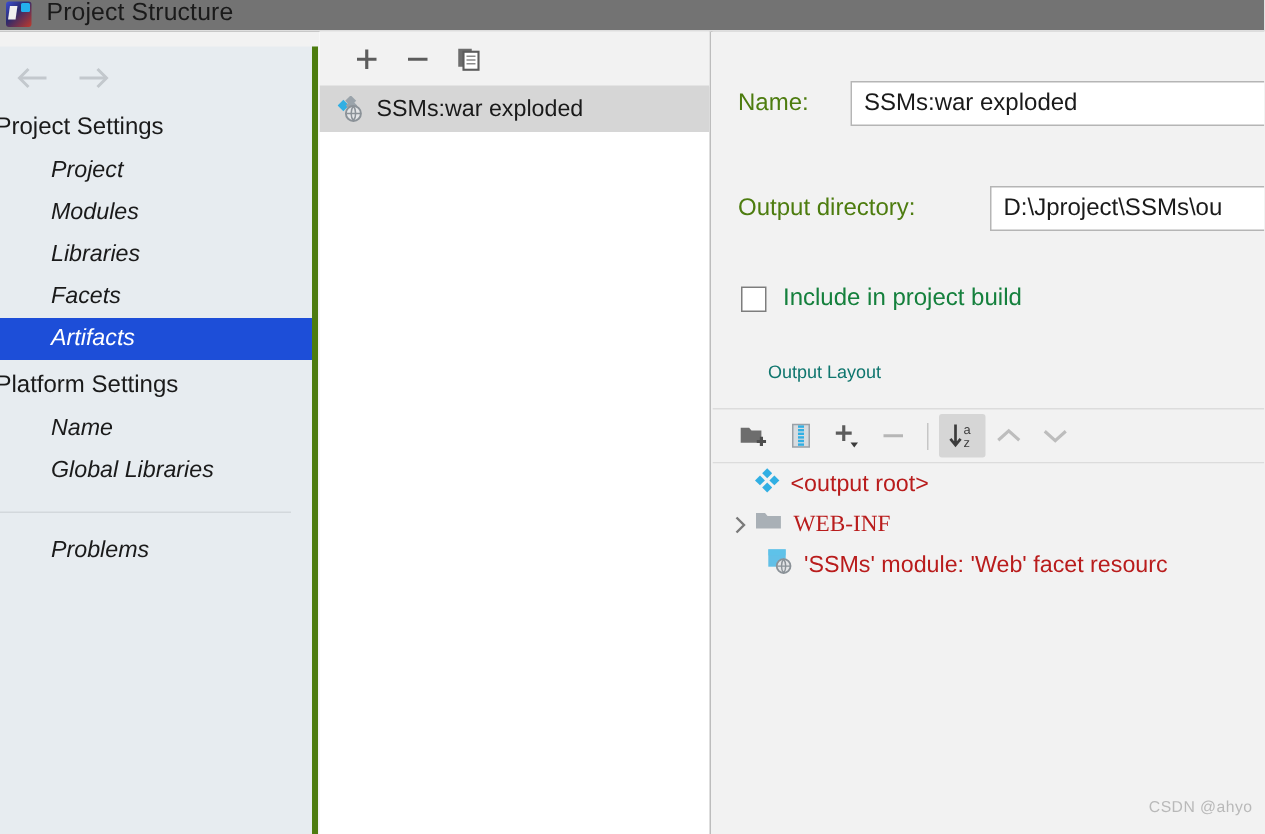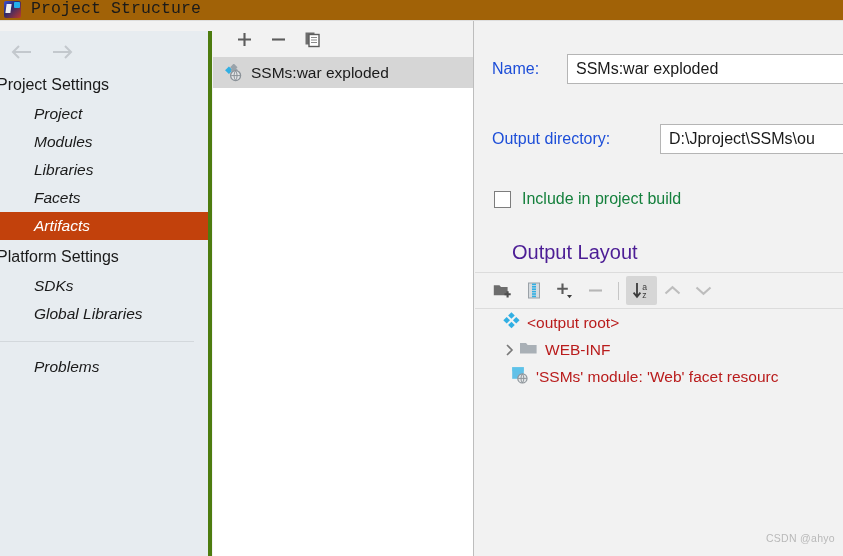--- a/index.html
+++ b/index.html
@@ -15,25 +15,24 @@
     position: relative;
     width: 843px; height: 556px;
     overflow: hidden;
     background: #f2f2f2;
   }
 
   
   .titlebar {
     position: absolute; left: 0; top: 0;
     width: 843px; height: 21px;
-    background: #a16207;
+    background: #737373;
     border-bottom: 1px solid #dedede;
     display: flex; align-items: center;
     overflow: hidden;
-    font-family: Liberation Mono, monospace;
   }
   .titlebar-icon {
     width: 17px; height: 17px;
     margin-left: 4px; margin-top: -2px;
     position: relative;
     flex: 0 0 auto;
     background: linear-gradient(135deg,#3d4fd4 0%,#2a2a6e 40%,#c0392b 100%);
     border-radius: 2px;
     overflow: hidden;
   }
@@ -83,21 +82,21 @@
   .nav-item {
     height: 28px;
     display: flex; align-items: center;
     padding-left: 34px;
     font-size: 15.5px;
     color: #1a1a1a;
     white-space: nowrap;
     font-style: italic;
   }
   .nav-item.selected {
-    background: #c2410c;
+    background: #1d4ed8;
     color: #ffffff;
     text-align: center;
   }
   .sidebar-divider {
     height: 1px;
     background: #d3d8dc;
     margin: 13px 14px 0 0;
   }
   .spacer-sm { height: 5px; }
 
@@ -143,21 +142,21 @@
     position: absolute; left: 475px; top: 21px;
     width: 368px; height: 535px;
     background: #f2f2f2;
     overflow: hidden;
   }
   .field-row {
     display: flex; align-items: center;
     white-space: nowrap;
   }
   .field-label {
-    font-size: 16px; color: #1d4ed8;
+    font-size: 16px; color: #4d7c0f;
   }
   .text-input {
     height: 30px;
     background: #ffffff;
     border: 1px solid #b5b5b5;
     display: flex; align-items: center;
     padding-left: 8px;
     font-size: 16px; color: #1a1a1a;
     white-space: nowrap; overflow: hidden;
   }
@@ -169,21 +168,21 @@
     background: #ffffff;
     border: 1px solid #7d7d7d;
     flex: 0 0 auto;
   }
   .checkbox-label {
     margin-left: 11px;
     font-size: 16px; color: #15803d;
     white-space: nowrap;
   }
   .section-title {
-    font-size: 20px; color: #4c1d95;
+    font-size: 12px; color: #0f766e;
     white-space: nowrap;
     text-align: center;
   }
   .layout-toolbar {
     position: absolute; left: 0; top: 251px;
     width: 368px; height: 37px;
     background: #f2f2f2;
     border-top: 1px solid #dcdcdc;
     border-bottom: 1px solid #dcdcdc;
     display: flex; align-items: center;
@@ -274,21 +273,21 @@
       <span>Facets</span>
     </div>
     <div class="nav-item selected">
       <span>Artifacts</span>
     </div>
 
     <div class="spacer-sm"></div>
 
     <div class="group-header">Platform Settings</div>
     <div class="nav-item">
-      <span>SDKs</span>
+      <span>Name</span>
     </div>
     <div class="nav-item">
       <span>Global Libraries</span>
     </div>
 
     <div class="sidebar-divider"></div>
 
     <div class="nav-item" style="margin-top:11px;">
       <span>Problems</span>
     </div>
@@ -420,21 +419,21 @@
           <svg width="17" height="17" viewBox="0 0 17 17" aria-hidden="true">
             <rect x="6.1" y="1.1" width="4.7" height="4.7" transform="rotate(45 8.45 3.45)" fill="#31afe3"></rect>
             <rect x="1.3" y="5.9" width="4.7" height="4.7" transform="rotate(45 3.65 8.25)" fill="#31afe3"></rect>
             <rect x="10.9" y="5.9" width="4.7" height="4.7" transform="rotate(45 13.25 8.25)" fill="#31afe3"></rect>
             <rect x="6.1" y="10.6" width="4.7" height="4.7" transform="rotate(45 8.45 12.95)" fill="#31afe3"></rect>
           </svg>
         </span>
         <span class="tree-label">&lt;output root&gt;</span>
       </div>
 
-      <div class="tree-row" style="padding-left:24px;">
+      <div class="tree-row" style="padding-left:8px;font-family:Liberation Serif, serif;">
         <span class="tree-chevron">
           <svg width="9" height="12" viewBox="0 0 9 12" aria-hidden="true">
             <path d="M2 1 L7 6 L2 11" stroke="#7a7a7a" stroke-width="1.6" fill="none"></path>
           </svg>
         </span>
         <span>
           <svg width="19" height="16" viewBox="0 0 19 16" aria-hidden="true">
             <path d="M1 3 H7 L8.7 5 H17.6 V13.4 H1 Z" fill="#a9b0b6"></path>
           </svg>
         </span>

